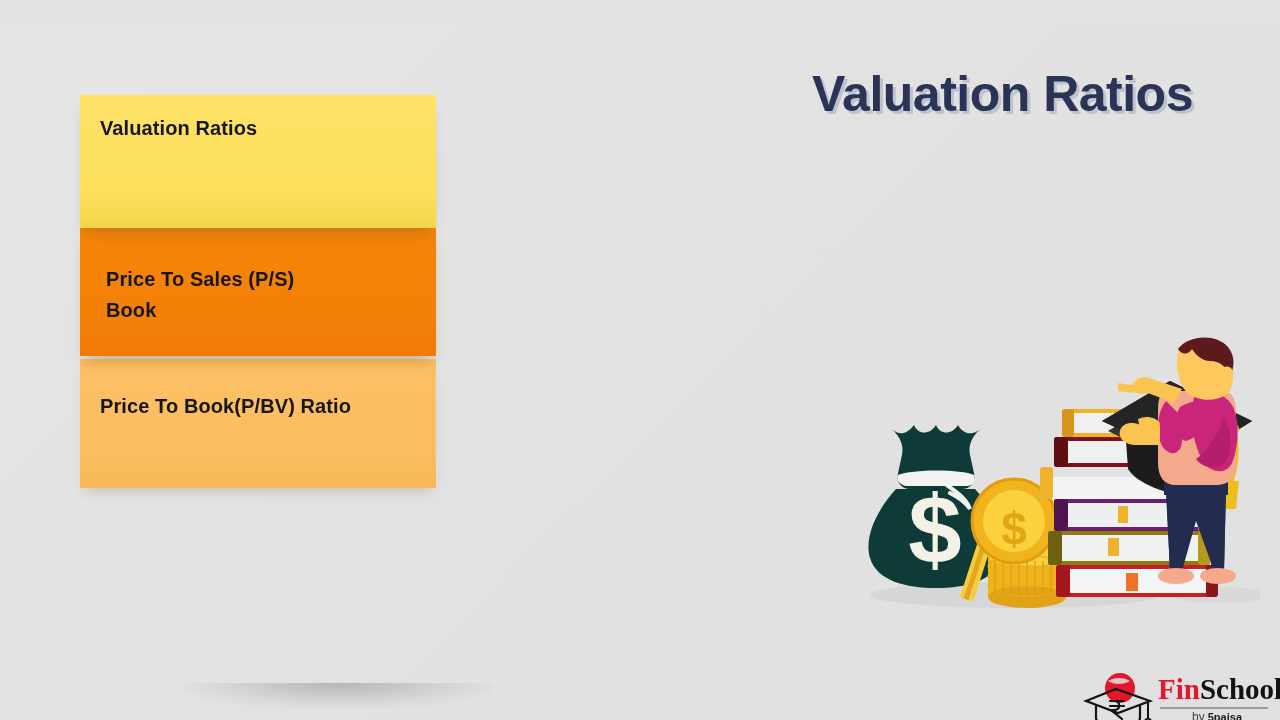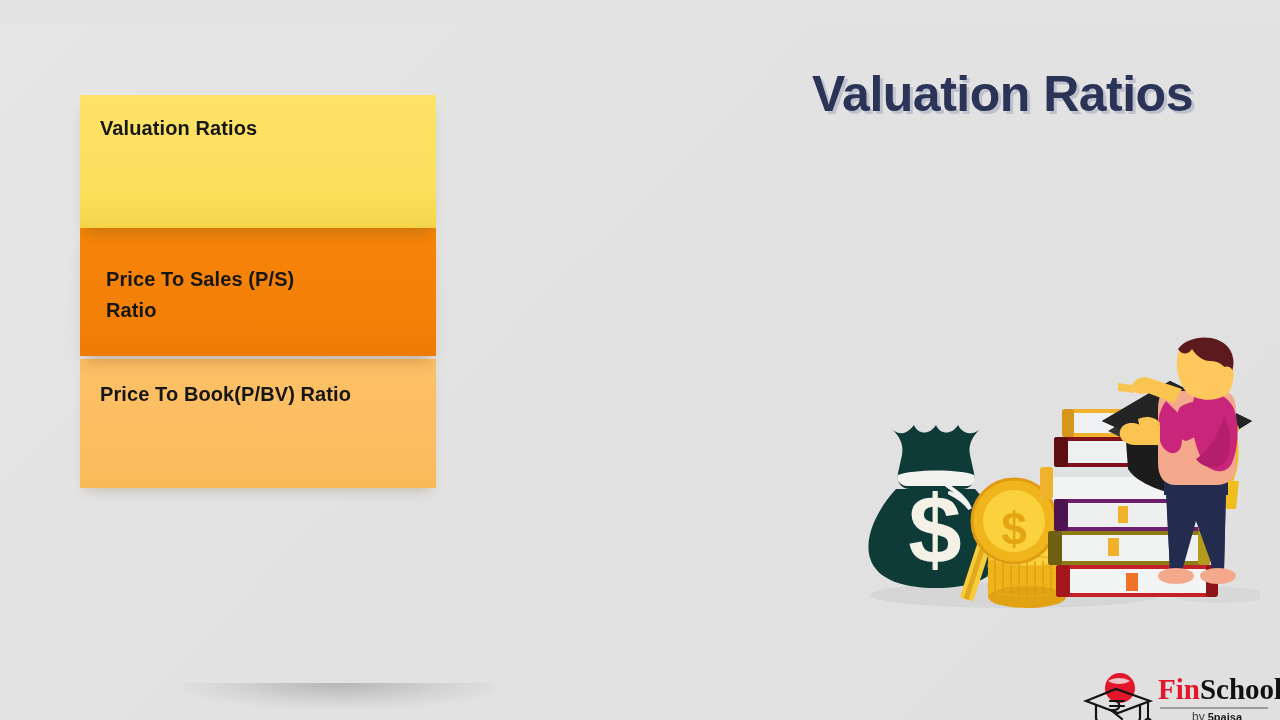--- a/index.html
+++ b/index.html
@@ -81,21 +81,21 @@
   }
   .block-2 .block-label { padding-left: 6px; }
 
   
   .block-3 {
     top: 264px;
     height: 129px;
     background: linear-gradient(180deg, #fcc067 0%, #fbbd5f 70%, #f8b957 100%);
     box-shadow: 0 8px 12px -6px rgba(120,80,20,0.28);
     z-index: 2;
-    padding-top: 20px;
+    padding-top: 32px;
   }
 
   
   .block-4 {
     top: 393px;
     height: 131px;
     background: linear-gradient(180deg, #9a7a16 0%, #967714 70%, #8f7213 100%);
     box-shadow: 0 14px 18px -8px rgba(70,55,10,0.40);
     z-index: 1;
     padding-top: 22px;
@@ -176,21 +176,21 @@
 
   <div class="blocks">
 
     <div class="blocks-shadow"></div>
 
     <div class="block block-1">
       <div class="block-label">Valuation Ratios</div>
     </div>
 
     <div class="block block-2">
-      <div class="block-label" style="max-width:230px;">Price To Sales (P/S) Ratio</div>
+      <div class="block-label" style="max-width:230px;">Price To Sales (P/S) Book</div>
     </div>
 
     <div class="block block-3">
       <div class="block-label">Price To Book(P/BV) Ratio</div>
     </div>
 
   </div>
 
   <div class="illustration">
     <svg width="420" height="290" viewBox="0 0 420 290" xmlns="http://www.w3.org/2000/svg">

